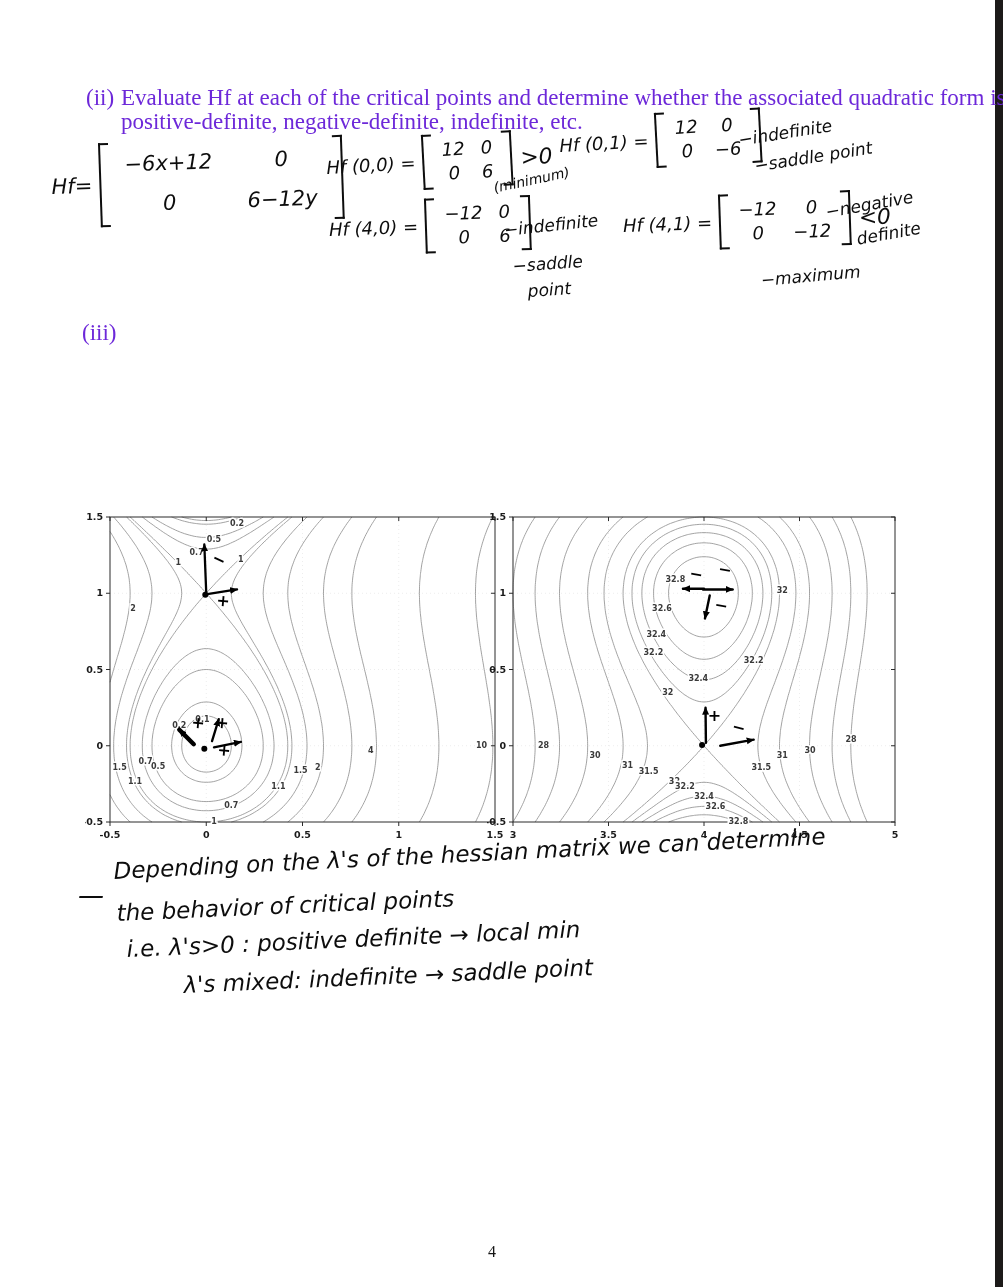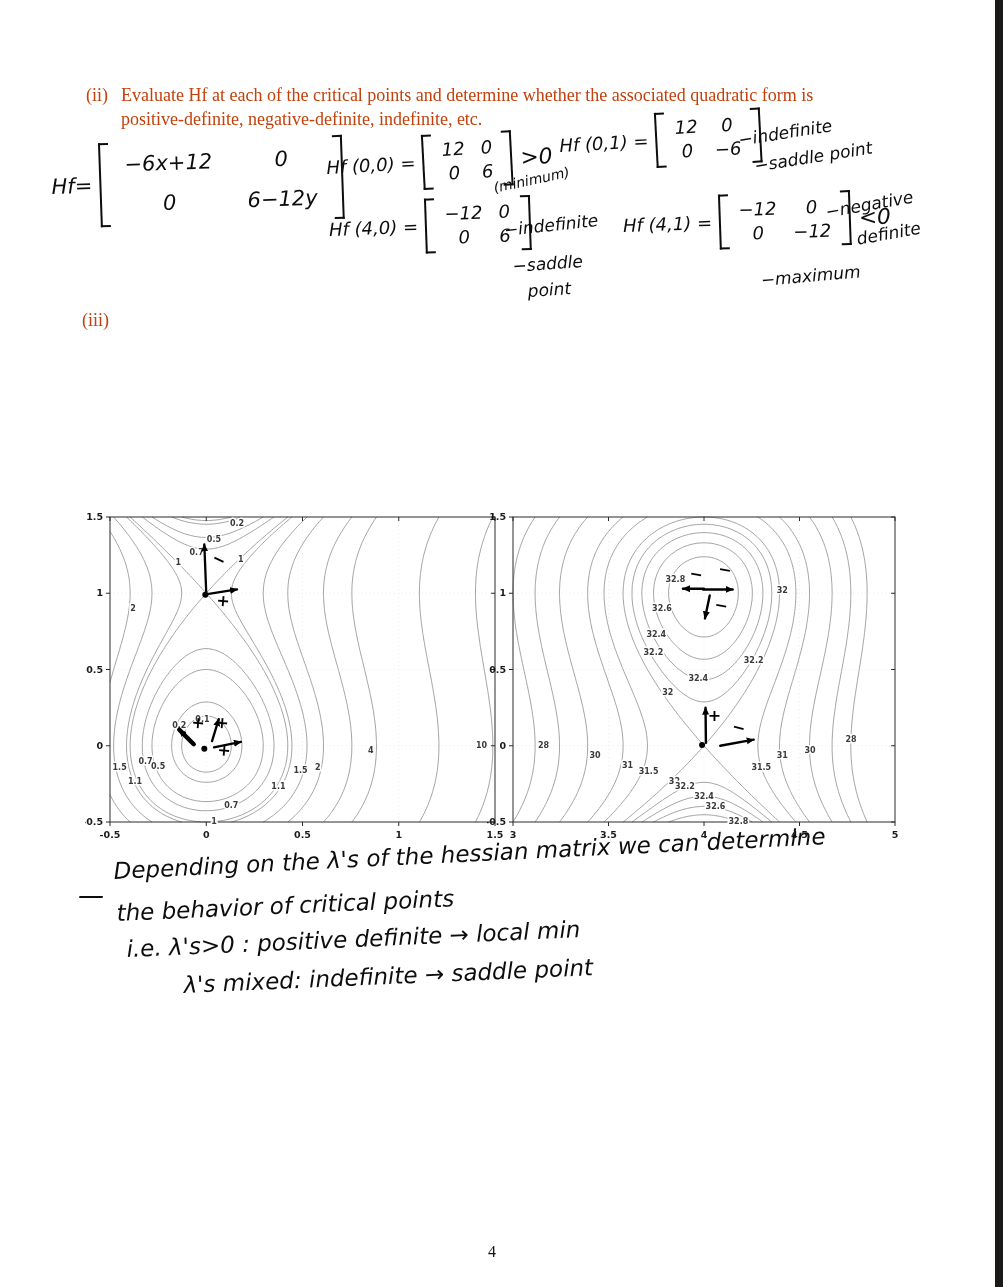--- a/index.html
+++ b/index.html
@@ -1,19 +1,19 @@
 <!DOCTYPE html>
 <html><head>
 <meta charset="utf-8">
 <style>
   html,body{margin:0;padding:0;background:#fff}
   .page{position:relative;width:1003px;height:1287px;background:#ffffff;overflow:hidden;
         font-family:"Liberation Serif",serif;color:#111}
   .edge{position:absolute;top:0;right:0;width:8px;height:1287px;background:#1c1a19}
-  .serif{position:absolute;font-size:18px;white-space:nowrap;color:#c2410c}
+  .serif{position:absolute;font-size:23px;white-space:nowrap;color:#6d28d9}
   .hw{position:absolute;font-family:"DejaVu Sans",sans-serif;font-style:italic;
       color:#0d0d0d;white-space:nowrap;transform-origin:left top;display:flex;align-items:center}
   .hlbl{margin-right:7px}
   .mat{display:inline-flex;align-items:stretch}
   .brk{width:8px;border-top:2.5px solid #0d0d0d;border-bottom:2.5px solid #0d0d0d}
   .bl{border-left:2.5px solid #0d0d0d}
   .br{border-right:2.5px solid #0d0d0d}
   .cells{display:grid;grid-template-columns:auto auto;text-align:center;align-content:space-between}
   .cells.big{padding:10px 16px;gap:16px 34px}
   .cells.sm{padding:5px 10px;gap:3px 16px}
@@ -105,21 +105,21 @@
         <span>−12</span>
       </span>
       <span class="brk br"></span>
     </span>
     <span class="sfx">&lt;0</span>
   </div>
   <div class="hw" style="left:824px;top:202px;font-size:17px;transform:rotate(-10deg)">−negative</div>
   <div class="hw" style="left:855px;top:229px;font-size:17px;transform:rotate(-10deg)">definite</div>
   <div class="hw" style="left:760px;top:270px;font-size:17px;transform:rotate(-5deg)">−maximum</div>
 
-  <div class="serif" style="left:82px;top:310px">(iii)</div>
+  <div class="serif" style="left:82px;top:320px">(iii)</div>
 
   <svg class="plot" id="chart-0" width="420" height="338" style="left:85px;top:505px">
       <line x1="121.25" y1="12" x2="121.25" y2="317" stroke="#ededed" stroke-width="1" stroke-dasharray="1 3"></line>
       <line x1="217.5" y1="12" x2="217.5" y2="317" stroke="#ededed" stroke-width="1" stroke-dasharray="1 3"></line>
       <line x1="313.75" y1="12" x2="313.75" y2="317" stroke="#ededed" stroke-width="1" stroke-dasharray="1 3"></line>
       <line x1="25" y1="88.25" x2="410" y2="88.25" stroke="#ededed" stroke-width="1" stroke-dasharray="1 3"></line>
       <line x1="25" y1="164.5" x2="410" y2="164.5" stroke="#ededed" stroke-width="1" stroke-dasharray="1 3"></line>
       <line x1="25" y1="240.75" x2="410" y2="240.75" stroke="#ededed" stroke-width="1" stroke-dasharray="1 3"></line>
       <path d="M118.8 267.0L118.1 266.9M121.3 267.1L118.8 267.0M123.7 267.0L121.3 267.1M124.4 266.9L123.7 267.0M111.6 265.1L110.8 264.7M114.0 266.0L111.6 265.1M116.4 266.6L114.0 266.0M118.1 266.9L116.4 266.6M124.4 266.9L126.1 266.6M128.5 266.0L126.1 266.6M130.9 265.2L128.5 266.0M131.8 264.7L130.9 265.2M109.2 263.9L107.1 262.5M110.8 264.7L109.2 263.9M131.8 264.7L133.3 264.0M135.6 262.5L133.3 264.0M106.8 262.3L104.5 260.4M107.1 262.5L106.8 262.3M135.6 262.5L135.7 262.5M138.1 260.5L135.7 262.5M138.2 260.4L138.1 260.5M104.4 260.3L102.5 258.2M104.5 260.4L104.4 260.3M138.2 260.4L140.3 258.2M102.0 257.5L101.0 256.0M102.5 258.2L102.0 257.5M140.3 258.2L140.5 257.9M141.9 256.0L140.5 257.9M101.0 256.0L99.7 253.8M141.9 256.0L142.9 254.4M143.2 253.8L142.9 254.4M99.6 253.6L98.7 251.6M99.7 253.8L99.6 253.6M143.2 253.8L144.2 251.6M98.7 251.6L98.0 249.5M144.2 251.6L145.0 249.5M98.0 249.5L97.4 247.3M145.0 249.5L145.3 248.5M145.6 247.3L145.3 248.5M97.2 246.3L97.0 245.1M97.4 247.3L97.2 246.3M145.6 247.3L146.0 245.1M97.0 245.1L96.8 242.9M146.0 245.1L146.3 242.9M96.8 242.9L96.7 240.8M146.3 242.9L146.3 240.8M96.7 240.8L96.8 238.6M146.3 240.8L146.3 238.6M96.8 238.6L97.0 236.4M146.3 238.6L146.0 236.4M97.0 236.4L97.2 235.0M97.3 234.2L97.2 235.0M146.0 236.4L145.7 234.2M97.3 234.2L97.9 232.0M145.3 232.7L145.1 232.0M145.7 234.2L145.3 232.7M97.9 232.0L98.5 229.9M145.1 232.0L144.4 229.9M98.5 229.9L99.4 227.7M144.4 229.9L143.6 227.7M99.4 227.7L99.6 227.1M100.4 225.5L99.6 227.1M142.9 226.3L142.5 225.5M143.6 227.7L142.9 226.3M100.4 225.5L101.6 223.3M142.5 225.5L141.2 223.3M101.6 223.3L102.0 222.7M103.1 221.1L102.0 222.7M140.5 222.2L139.7 221.1M141.2 223.3L140.5 222.2M103.1 221.1L104.4 219.4M104.8 219.0L104.4 219.4M138.1 219.1L138.0 219.0M139.7 221.1L138.1 219.1M104.8 219.0L106.8 216.9M106.9 216.8L106.8 216.9M138.0 219.0L135.8 216.8M106.9 216.8L109.2 214.9M109.7 214.6L109.2 214.9M133.3 214.8L132.9 214.6M135.7 216.7L133.3 214.8M135.8 216.8L135.7 216.7M109.7 214.6L111.6 213.4M113.7 212.4L111.6 213.4M130.9 213.4L128.8 212.4M132.9 214.6L130.9 213.4M113.7 212.4L114.0 212.3M116.4 211.5L114.0 212.3M118.8 211.1L116.4 211.5M121.3 210.9L118.8 211.1M123.7 211.1L121.3 210.9M126.1 211.5L123.7 211.1M128.5 212.3L126.1 211.5M128.8 212.4L128.5 212.3M106.8 14.3L106.3 14.2M109.2 14.7L106.8 14.3M111.6 15.0L109.2 14.7M114.0 15.2L111.6 15.0M116.4 15.4L114.0 15.2M118.8 15.5L116.4 15.4M121.3 15.5L118.8 15.5M123.7 15.5L121.3 15.5M126.1 15.4L123.7 15.5M128.5 15.2L126.1 15.4M130.9 15.0L128.5 15.2M133.3 14.7L130.9 15.0M135.7 14.3L133.3 14.7M136.4 14.2L135.7 14.3M97.2 12.1L96.7 12.0M99.6 12.8L97.2 12.1M102.0 13.3L99.6 12.8M104.4 13.8L102.0 13.3M106.3 14.2L104.4 13.8M136.4 14.2L138.1 13.9M140.5 13.4L138.1 13.9M142.9 12.9L140.5 13.4M145.3 12.3L142.9 12.9M146.3 12.0L145.3 12.3" fill="none" stroke="#8c8c8c" stroke-width="0.8"></path>
       <path d="M111.6 276.0L110.4 275.6M114.0 276.6L111.6 276.0M116.4 277.0L114.0 276.6M118.8 277.2L116.4 277.0M121.3 277.3L118.8 277.2M123.7 277.2L121.3 277.3M126.1 277.0L123.7 277.2M128.5 276.6L126.1 277.0M130.9 276.0L128.5 276.6M132.2 275.6L130.9 276.0M106.8 274.2L105.2 273.4M109.2 275.2L106.8 274.2M110.4 275.6L109.2 275.2M132.2 275.6L133.3 275.2M135.7 274.3L133.3 275.2M137.5 273.4L135.7 274.3M102.0 271.6L101.6 271.3M104.4 273.0L102.0 271.6M105.2 273.4L104.4 273.0M137.5 273.4L138.1 273.2M140.5 271.8L138.1 273.2M141.3 271.3L140.5 271.8M99.6 269.8L98.8 269.1M101.6 271.3L99.6 269.8M141.3 271.3L142.9 270.1M144.2 269.1L142.9 270.1M97.2 267.6L96.5 266.9M98.8 269.1L97.2 267.6M144.2 269.1L145.3 268.1M146.6 266.9L145.3 268.1M94.8 265.0L94.6 264.7M96.5 266.9L94.8 265.0M146.6 266.9L147.7 265.7M148.6 264.7L147.7 265.7M94.6 264.7L93.0 262.5M148.6 264.7L150.1 262.7M150.3 262.5L150.1 262.7M92.4 261.6L91.6 260.4M93.0 262.5L92.4 261.6M150.3 262.5L151.7 260.4M91.6 260.4L90.5 258.2M151.7 260.4L152.5 258.9M152.9 258.2L152.5 258.9M90.0 257.1L89.5 256.0M90.5 258.2L90.0 257.1M152.9 258.2L153.9 256.0M89.5 256.0L88.7 253.8M153.9 256.0L154.8 253.8M88.7 253.8L88.0 251.6M154.8 253.8L154.9 253.3M155.5 251.6L154.9 253.3M87.6 249.7L87.5 249.5M88.0 251.6L87.6 249.7M155.5 251.6L156.0 249.5M87.5 249.5L87.1 247.3M156.0 249.5L156.4 247.3M87.1 247.3L86.9 245.1M156.4 247.3L156.7 245.1M86.9 245.1L86.7 242.9M156.7 245.1L156.9 242.9M86.7 242.9L86.6 240.8M156.9 242.9L156.9 240.8M86.6 240.8L86.7 238.6M156.9 240.8L156.9 238.6M86.7 238.6L86.8 236.4M156.9 238.6L156.7 236.4M86.8 236.4L87.1 234.2M156.7 236.4L156.4 234.2M87.1 234.2L87.4 232.0M156.4 234.2L156.1 232.0M87.4 232.0L87.6 231.4M87.9 229.9L87.6 231.4M156.1 232.0L155.6 229.9M87.9 229.9L88.5 227.7M155.6 229.9L155.0 227.7M88.5 227.7L89.1 225.5M154.9 227.4L154.3 225.5M155.0 227.7L154.9 227.4M89.1 225.5L89.9 223.3M154.3 225.5L153.5 223.3M89.9 223.3L90.0 223.1M90.8 221.1L90.0 223.1M153.5 223.3L152.6 221.1M90.8 221.1L91.8 219.0M152.5 221.0L151.5 219.0M152.6 221.1L152.5 221.0M91.8 219.0L92.4 217.7M92.9 216.8L92.4 217.7M151.5 219.0L150.3 216.8M92.9 216.8L94.1 214.6M150.1 216.4L149.0 214.6M150.3 216.8L150.1 216.4M94.1 214.6L94.8 213.6M95.6 212.4L94.8 213.6M147.7 212.7L147.5 212.4M149.0 214.6L147.7 212.7M95.6 212.4L97.2 210.3M147.5 212.4L145.8 210.3M97.2 210.3L97.2 210.2M99.0 208.1L97.2 210.2M145.3 209.6L143.9 208.1M145.8 210.3L145.3 209.6M99.0 208.1L99.6 207.4M101.1 205.9L99.6 207.4M142.9 207.0L141.8 205.9M143.9 208.1L142.9 207.0M101.1 205.9L102.0 205.0M103.6 203.7L102.0 205.0M140.5 204.7L139.2 203.7M141.8 205.9L140.5 204.7M103.6 203.7L104.4 203.0M106.5 201.5L104.4 203.0M138.1 202.8L136.2 201.5M139.2 203.7L138.1 202.8M106.5 201.5L106.8 201.3M109.2 200.0L106.8 201.3M110.5 199.4L109.2 200.0M133.3 199.9L132.1 199.4M135.7 201.2L133.3 199.9M136.2 201.5L135.7 201.2M110.5 199.4L111.6 198.9M114.0 198.0L111.6 198.9M116.4 197.4L114.0 198.0M118.2 197.2L116.4 197.4M126.1 197.4L124.4 197.2M128.5 198.0L126.1 197.4M130.9 198.8L128.5 198.0M132.1 199.4L130.9 198.8M118.2 197.2L118.8 197.1M121.3 197.0L118.8 197.1M123.7 197.1L121.3 197.0M124.4 197.2L123.7 197.1M111.6 18.6L110.8 18.5M114.0 18.9L111.6 18.6M116.4 19.1L114.0 18.9M118.8 19.2L116.4 19.1M121.3 19.2L118.8 19.2M123.7 19.2L121.3 19.2M126.1 19.1L123.7 19.2M128.5 18.9L126.1 19.1M130.9 18.7L128.5 18.9M131.8 18.5L130.9 18.7M102.0 16.9L99.8 16.4M104.4 17.5L102.0 16.9M106.8 17.9L104.4 17.5M109.2 18.3L106.8 17.9M110.8 18.5L109.2 18.3M131.8 18.5L133.3 18.3M135.7 18.0L133.3 18.3M138.1 17.5L135.7 18.0M140.5 17.0L138.1 17.5M142.9 16.4L140.5 17.0M143.2 16.4L142.9 16.4M94.8 14.9L92.5 14.2M97.2 15.7L94.8 14.9M99.6 16.3L97.2 15.7M99.8 16.4L99.6 16.3M143.2 16.4L145.3 15.8M147.7 15.1L145.3 15.8M150.1 14.4L147.7 15.1M150.7 14.2L150.1 14.4M87.6 12.4L86.6 12.0M90.0 13.3L87.6 12.4M92.4 14.1L90.0 13.3M92.5 14.2L92.4 14.1M150.7 14.2L152.5 13.6M154.9 12.7L152.5 13.6M156.9 12.0L154.9 12.7" fill="none" stroke="#8c8c8c" stroke-width="0.8"></path>

